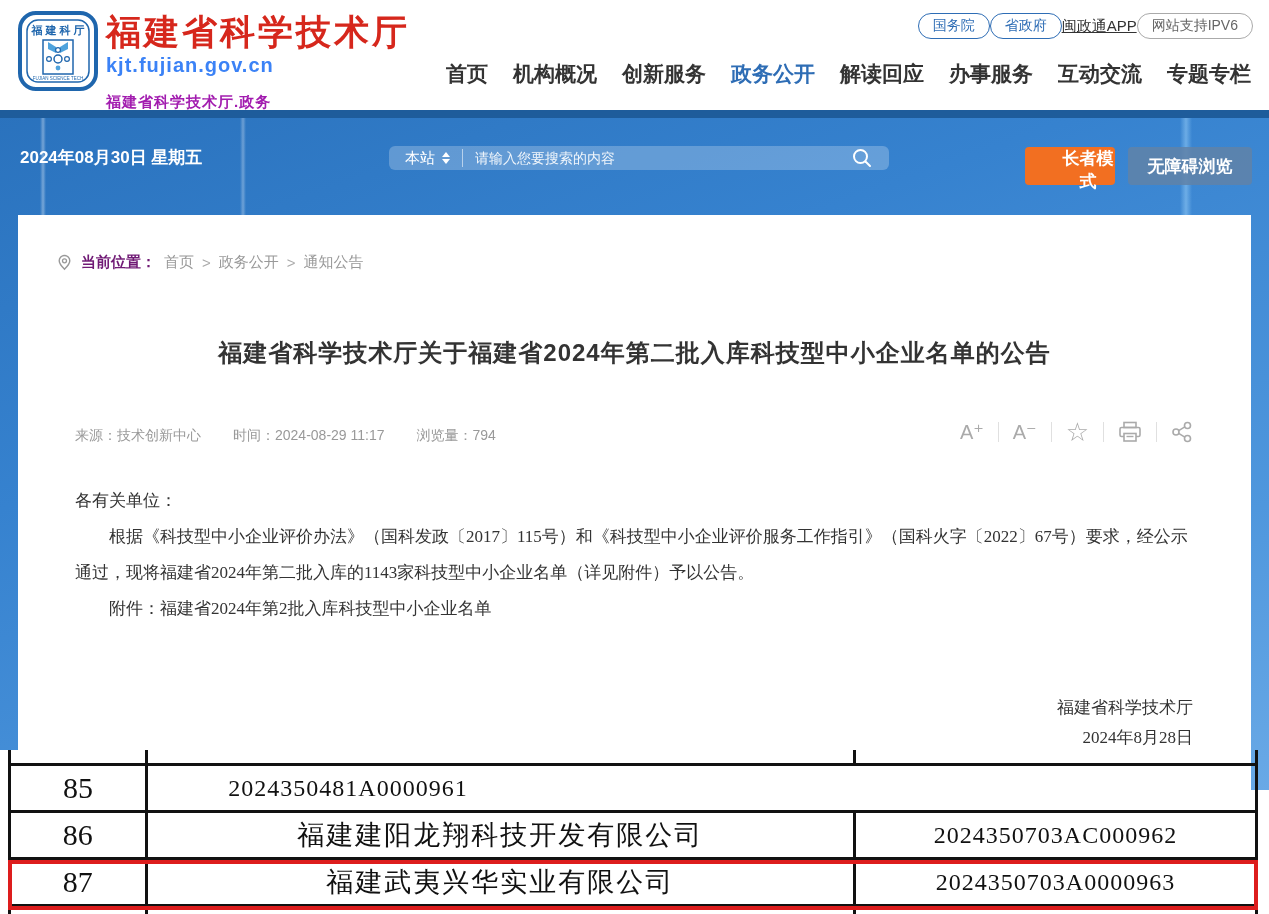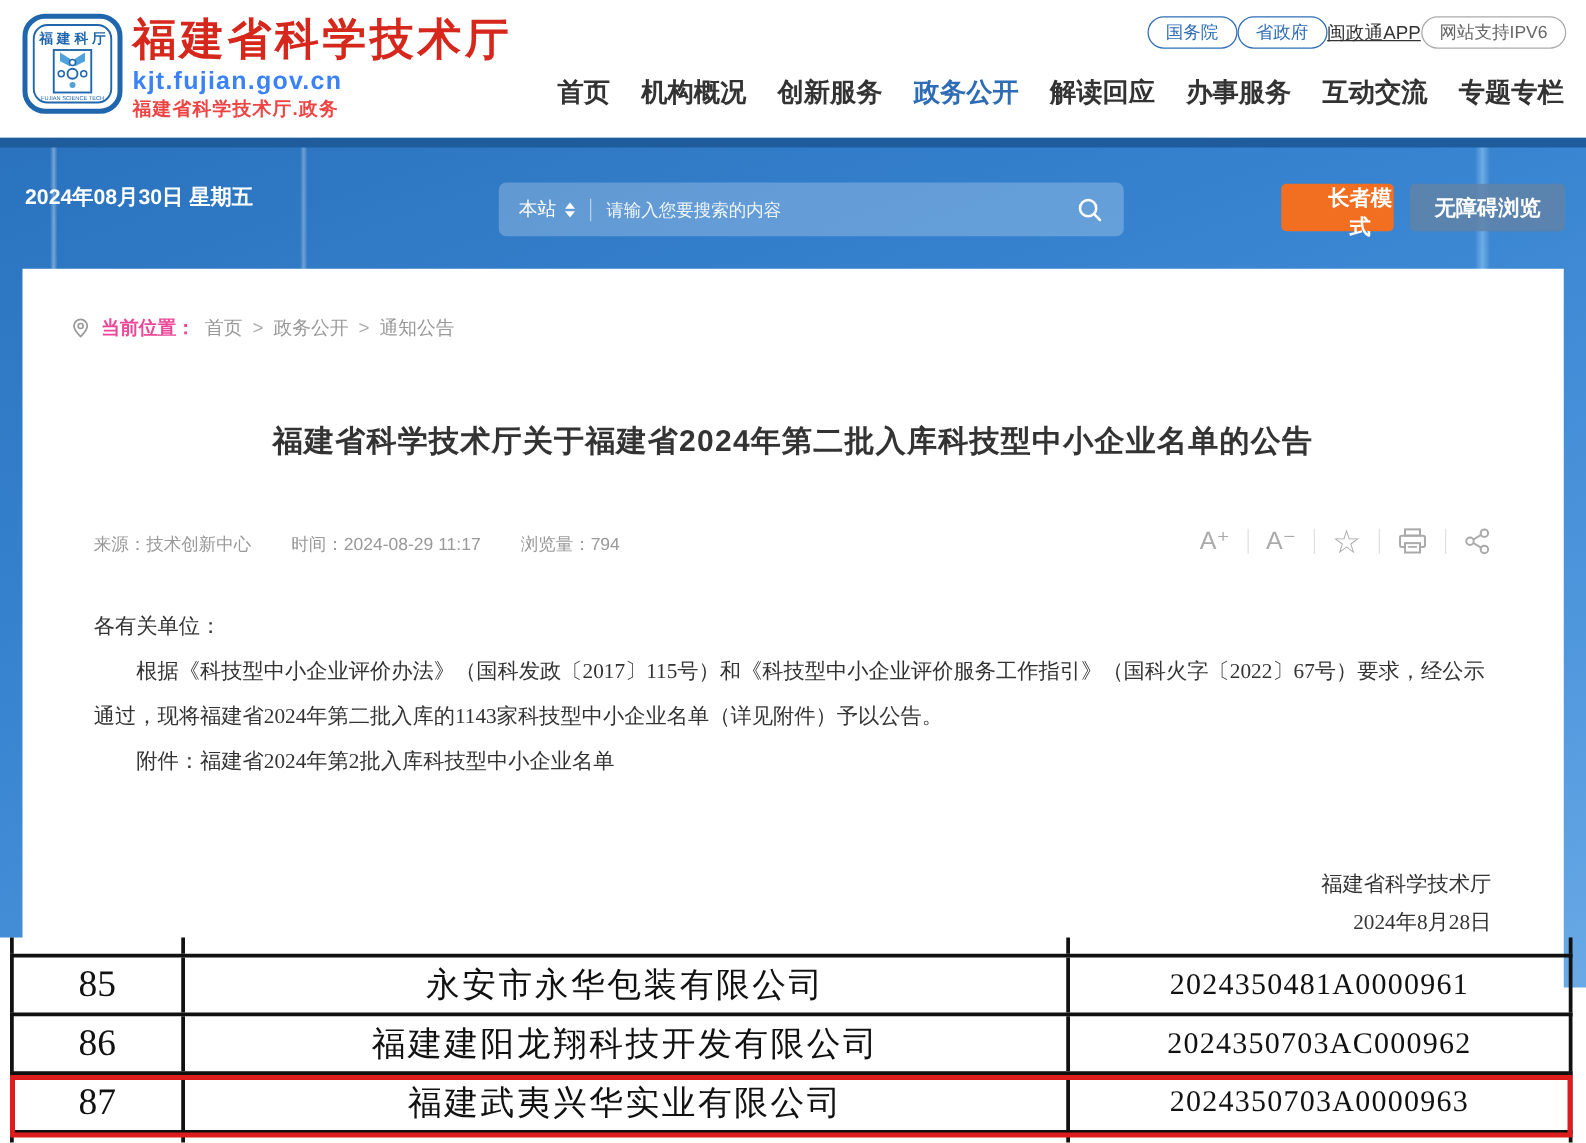--- a/index.html
+++ b/index.html
@@ -8,21 +8,21 @@
     position:relative; width:1269px; height:914px; overflow:hidden;
     font-family:"Liberation Sans","DejaVu Sans",sans-serif; color:#333;
   }
 
   
   .top-header { position:absolute; left:0; top:0; width:1269px; height:110px; background:#fff; z-index:3; }
   .logo { position:absolute; left:16px; top:9px; width:84px; height:84px; }
   .brand { position:absolute; left:106px; top:12px; }
   .brand-title { font-size:35px; font-weight:bold; color:#d6271c; letter-spacing:3px; line-height:40px; }
   .brand-url { font-size:20px; font-weight:bold; color:#3b82f6; letter-spacing:1px; line-height:24px; margin-top:1px; }
-  .brand-sub { font-size:15px; font-weight:bold; color:#ef4444; letter-spacing:1px; line-height:20px; margin-top:1px; }
+  .brand-sub { font-size:15px; font-weight:bold; color:#a21caf; letter-spacing:1px; line-height:20px; margin-top:15px; }
 
   .quick-links { position:absolute; right:16px; top:13px; display:flex; align-items:center; gap:0; }
   .pill { display:inline-block; font-size:14px; padding:3px 14px; border-radius:14px; text-decoration:none; }
   .pill-blue { color:#2e6db5; border:1px solid #2e6db5; }
   .pill-gray { color:#666; border:1px solid #aaa; }
   .plain-link { font-size:15px; color:#333; }
 
   .main-nav { position:absolute; right:18px; top:60px; display:flex; gap:25px; }
   .nav-item { font-size:21px; font-weight:bold; color:#333; cursor:pointer; white-space:nowrap; }
   .nav-item.active { color:#2e6db5; }
@@ -36,21 +36,21 @@
     content:""; position:absolute; left:0; top:0; right:0; bottom:0;
     background:
       linear-gradient(90deg, transparent 40px, rgba(255,255,255,.35) 43px, transparent 46px),
       linear-gradient(90deg, transparent 240px, rgba(255,255,255,.30) 243px, transparent 246px),
       linear-gradient(90deg, transparent 1180px, rgba(170,220,255,.45) 1186px, transparent 1192px);
   }
   .banner-darkstrip { position:absolute; left:0; top:110px; width:1269px; height:8px; background:#1e5c9b; z-index:2; }
   .banner-date { position:absolute; left:20px; top:146px; font-size:17px; font-weight:bold; color:#fff; z-index:2; }
 
   .search-box {
-    position:absolute; left:399px; top:146px; width:500px; height:43px; z-index:2;
+    position:absolute; left:389px; top:146px; width:500px; height:24px; z-index:2;
     background:rgba(255,255,255,.24); border-radius:6px; display:flex; align-items:center;
   }
   .search-scope { display:flex; align-items:center; gap:7px; padding:0 12px 0 16px; font-size:15px; color:#fff; cursor:pointer; }
   .sort-arrows { display:flex; flex-direction:column; gap:2px; }
   .sort-arrows i { display:block; width:0; height:0; border-left:4px solid transparent; border-right:4px solid transparent; }
   .arr-up { border-bottom:5px solid #fff; }
   .arr-down { border-top:5px solid #fff; }
   .search-divider { width:1px; height:18px; background:rgba(255,255,255,.55); }
   .search-input {
     flex:1; background:transparent; border:none; outline:none; padding:0 12px;
@@ -68,21 +68,21 @@
   .btn-access {
     position:absolute; left:1128px; top:147px; width:124px; height:38px; z-index:2;
     background:rgba(96,130,168,.85); color:#fff; font-size:17px; font-weight:bold; border:none; border-radius:4px; cursor:pointer;
     font-family:inherit;
   }
 
   
   .card { position:absolute; left:18px; top:215px; width:1233px; height:699px; background:#fff; z-index:2; }
 
   .breadcrumb { position:absolute; left:38px; top:38px; display:flex; align-items:center; gap:8px; font-size:15px; }
-  .breadcrumb .label { color:#ec4899; font-weight:bold; }
+  .breadcrumb .label { color:#701a75; font-weight:bold; }
   .crumb { color:#999; text-decoration:none; }
   .crumb-sep { color:#aaa; }
 
   .article-title { position:absolute; left:0; top:122px; width:100%; text-align:center; font-size:24px; font-weight:bold; color:#333; letter-spacing:1px; }
 
   .meta-row { position:absolute; left:57px; top:212px; display:flex; gap:32px; font-size:14px; color:#999; }
   .tools { position:absolute; right:58px; top:205px; display:flex; align-items:center; gap:14px; color:#aaa; }
   .tool { font-size:20px; color:#aaa; cursor:pointer; background:none; border:none; font-family:inherit; display:flex; align-items:center; }
   .tool-sep { width:1px; height:20px; background:#e0e0e0; }
   .tool-star { font-size:26px; line-height:20px; }
@@ -252,21 +252,20 @@
 
   <div class="scan-strip">
     <div class="scan-table">
       <div class="t-row t-stub">
         <div class="t-cell c1"></div>
           <div class="t-cell c2"></div>
           <div class="t-cell c3"></div>
       </div>
       <div class="t-row t-data">
         <div class="t-cell c1">85</div>
-        <div class="t-cell c2">永安市永华包装有限公司</div>
         <div class="t-cell c3">2024350481A0000961</div>
       </div>
       <div class="t-row t-data">
         <div class="t-cell c1">86</div>
         <div class="t-cell c2">福建建阳龙翔科技开发有限公司</div>
         <div class="t-cell c3">2024350703AC000962</div>
       </div>
       <div class="t-row t-data">
         <div class="t-cell c1">87</div>
         <div class="t-cell c2">福建武夷兴华实业有限公司</div>

